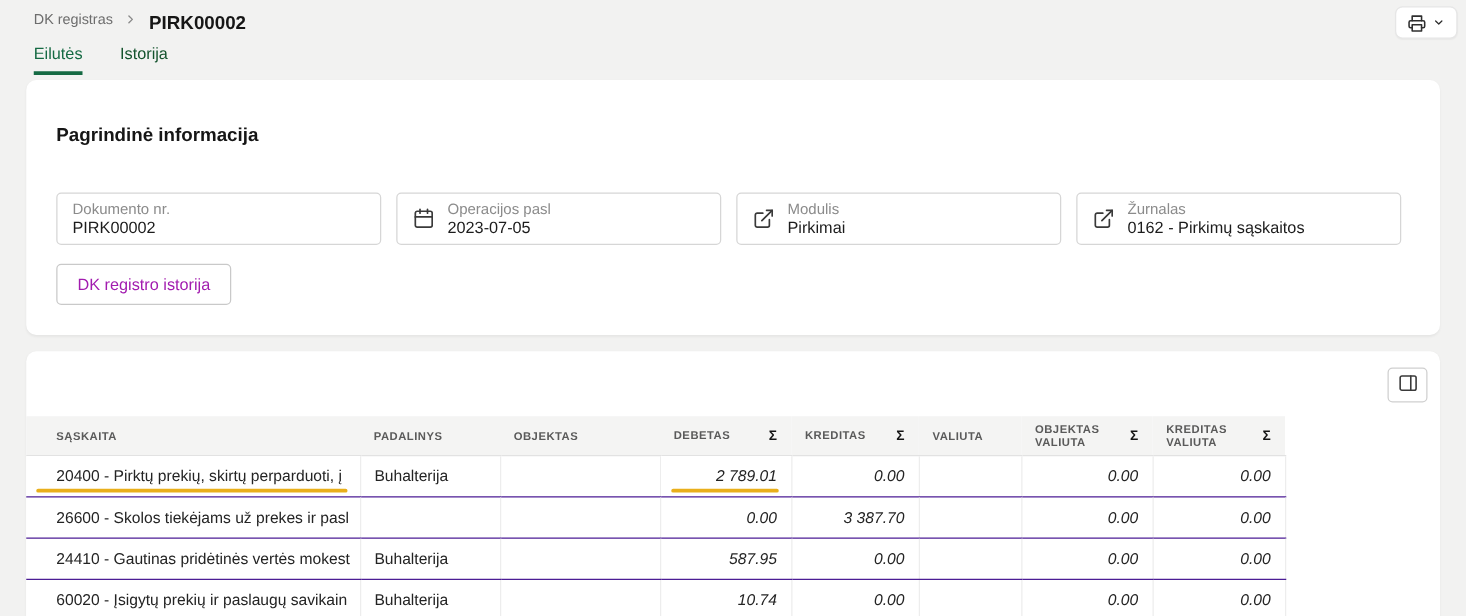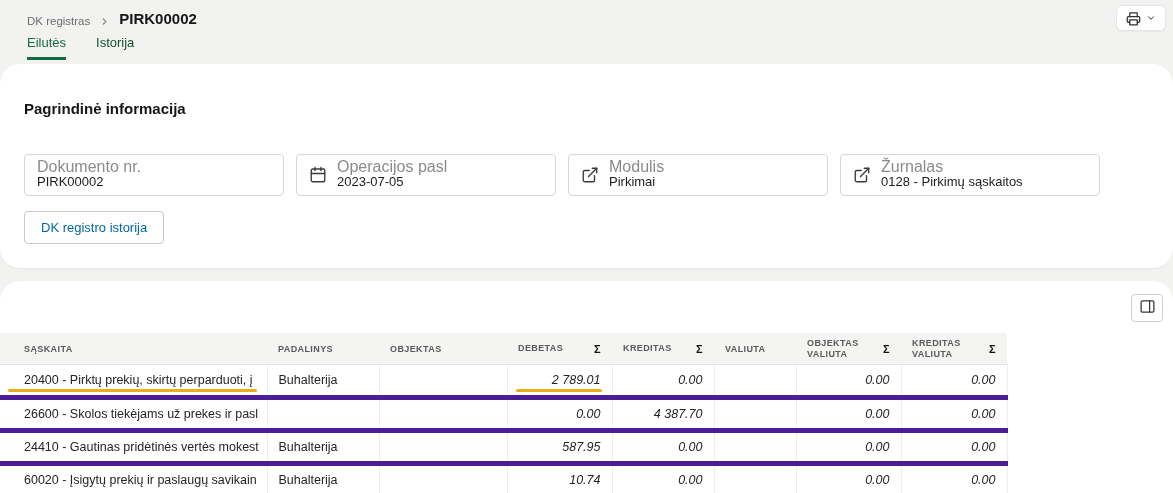--- a/index.html
+++ b/index.html
@@ -7,53 +7,53 @@
     --annotation-yellow:#e9af1b;
   }
   html,body{margin:0;padding:0;}
   body{
     width:1173px;height:493px;overflow:hidden;position:relative;
     background:#f2f2f1;
     font-family:"Liberation Sans","DejaVu Sans",sans-serif;
     -webkit-font-smoothing:antialiased;
   }
   .topbar{display:flex;justify-content:space-between;align-items:center;padding:5px 7px 0 27px;height:26px;}
-  .breadcrumb{display:flex;align-items:flex-end;gap:9px;}
+  .breadcrumb{display:flex;align-items:flex-start;gap:9px;}
   .crumb-parent{font-size:11.5px;color:#6d6d6d;cursor:pointer;}
   .crumb-sep svg{display:block;}
   .crumb-current{font-size:15px;font-weight:700;color:#161616;}
   .print-btn{display:flex;align-items:center;gap:5px;background:#fff;border:1px solid #e6e6e6;border-radius:6px;height:26px;padding:0 9px;cursor:pointer;box-shadow:0 1px 1px rgba(0,0,0,.04);}
   .print-btn svg{display:block;}
 
   .tabs{display:flex;gap:30px;padding:4px 0 0 27px;}
   .tab{font-size:13px;color:#14532d;line-height:15px;padding-bottom:7px;cursor:pointer;border-bottom:3px solid transparent;}
   .tab.active{color:var(--accent-green);font-weight:400;border-bottom-color:var(--accent-green);}
 
-  .card{background:#fff;border-radius:20px;margin:0 0;box-shadow:0 1px 2px rgba(0,0,0,.05);}
+  .card{background:#fff;border-radius:8px;margin:0 21px;box-shadow:0 1px 2px rgba(0,0,0,.05);}
   .card-info{margin-top:4px;padding:24px;}
   .info-title{font-size:15px;font-weight:700;color:#161616;line-height:18px;}
   .fields{display:flex;gap:12px;margin-top:36px;}
   .field{width:260px;height:42px;border:1px solid #d6d6d6;border-radius:4px;display:flex;align-items:center;gap:10px;padding:0 12px;background:#fff;cursor:text;box-sizing:border-box;}
   .field-icon{flex:0 0 auto;display:flex;cursor:pointer;}
   .field-text{display:flex;flex-direction:column;gap:1px;min-width:0;}
-  .field-label{font-size:16px;color:#8b8b8b;line-height:12px;white-space:nowrap;}
+  .field-label{font-size:12px;color:#8b8b8b;line-height:12px;white-space:nowrap;}
   .field-value{font-size:13px;color:#1c1c1c;line-height:15px;white-space:nowrap;}
-  .history-btn{margin-top:15px;height:33px;padding:0 16px;font-size:13px;color:#0369a1;background:#fff;border:1px solid #c9c9c9;border-radius:4px;cursor:pointer;font-family:inherit;}
+  .history-btn{margin-top:15px;height:33px;padding:0 16px;font-size:13px;color:#a21caf;background:#fff;border:1px solid #c9c9c9;border-radius:4px;cursor:pointer;font-family:inherit;}
 
   .card-table{margin-top:13px;height:240px;padding-top:13px;box-sizing:border-box;}
   .table-toolbar{display:flex;justify-content:flex-end;padding:0 10px 11px 0;}
   .col-btn{width:32px;height:28px;border:1px solid #cfcfcf;border-radius:4px;background:#fff;display:flex;align-items:center;justify-content:center;cursor:pointer;}
 
   table{border-collapse:collapse;table-layout:fixed;width:1007px;}
   thead th{background:#f4f4f3;height:31px;font-size:9px;font-weight:700;color:#5a5a5a;letter-spacing:.4px;text-align:left;padding:0 11px;border-bottom:1px solid #e2e2e2;vertical-align:middle;box-sizing:border-box;}
   thead th.c-first{padding-left:24px;}
   .th-flex{display:flex;align-items:center;justify-content:space-between;gap:6px;}
   .th-label{line-height:11px;}
   .sigma{font-size:11px;font-weight:700;color:#141414;cursor:pointer;flex:0 0 auto;}
-  tbody td{height:33px;font-size:12.5px;color:#242424;border-bottom:5px solid #4c1d95;border-right:1px solid #ededed;padding:0 11px;box-sizing:border-box;background:#fff;}
+  tbody td{height:33px;font-size:12.5px;color:#242424;border-bottom:1px solid #4c1d95;border-right:1px solid #ededed;padding:0 11px;box-sizing:border-box;background:#fff;}
   tbody td.c-first{padding-left:24px;white-space:nowrap;overflow:hidden;}
   tbody td.num{text-align:right;font-style:italic;}
   td.annotated{position:relative;}
   td.annotated::after{content:"";position:absolute;left:8px;right:10px;bottom:3px;height:3px;border-radius:2px;background:var(--annotation-yellow);}
 </style>
 </head>
 <body>
 
 <div class="page">
 
@@ -131,21 +131,21 @@
       <div class="field">
         <span class="field-icon">
           <svg width="18" height="18" viewBox="0 0 24 24" fill="none" stroke="#3a3a3a" stroke-width="1.8" stroke-linecap="round" stroke-linejoin="round">
               <path d="M18 13v6a2 2 0 0 1-2 2H5a2 2 0 0 1-2-2V8a2 2 0 0 1 2-2h6"></path>
               <polyline points="15 3 21 3 21 9"></polyline>
               <line x1="10" y1="14" x2="21" y2="3"></line>
             </svg>
         </span>
         <div class="field-text">
           <div class="field-label">Žurnalas</div>
-          <div class="field-value">0128 - Pirkimų sąskaitos</div>
+          <div class="field-value">0162 - Pirkimų sąskaitos</div>
         </div>
       </div>
 
     </div>
     <button class="history-btn">DK registro istorija</button>
   </section>
 
   <section class="card card-table">
     <div class="table-toolbar">
       <button class="col-btn">
@@ -210,21 +210,21 @@
           <td class="num">0.00</td>
           <td></td>
           <td class="num">0.00</td>
           <td class="num">0.00</td>
         </tr>
         <tr>
           <td class="c-first">26600 - Skolos tiekėjams už prekes ir pasl</td>
           <td></td>
           <td></td>
           <td class="num">0.00</td>
-          <td class="num">4 387.70</td>
+          <td class="num">3 387.70</td>
           <td></td>
           <td class="num">0.00</td>
           <td class="num">0.00</td>
         </tr>
         <tr>
           <td class="c-first">24410 - Gautinas pridėtinės vertės mokest</td>
           <td>Buhalterija</td>
           <td></td>
           <td class="num">587.95</td>
           <td class="num">0.00</td>

